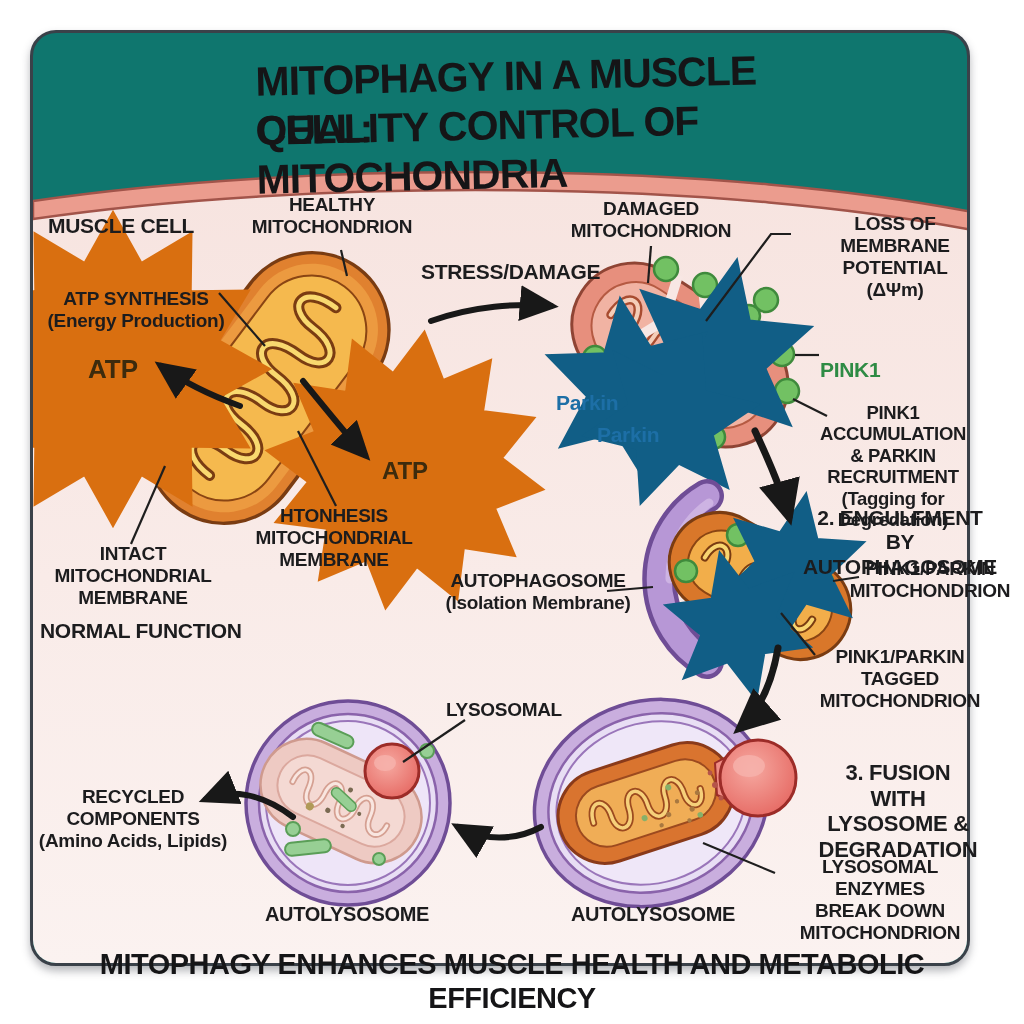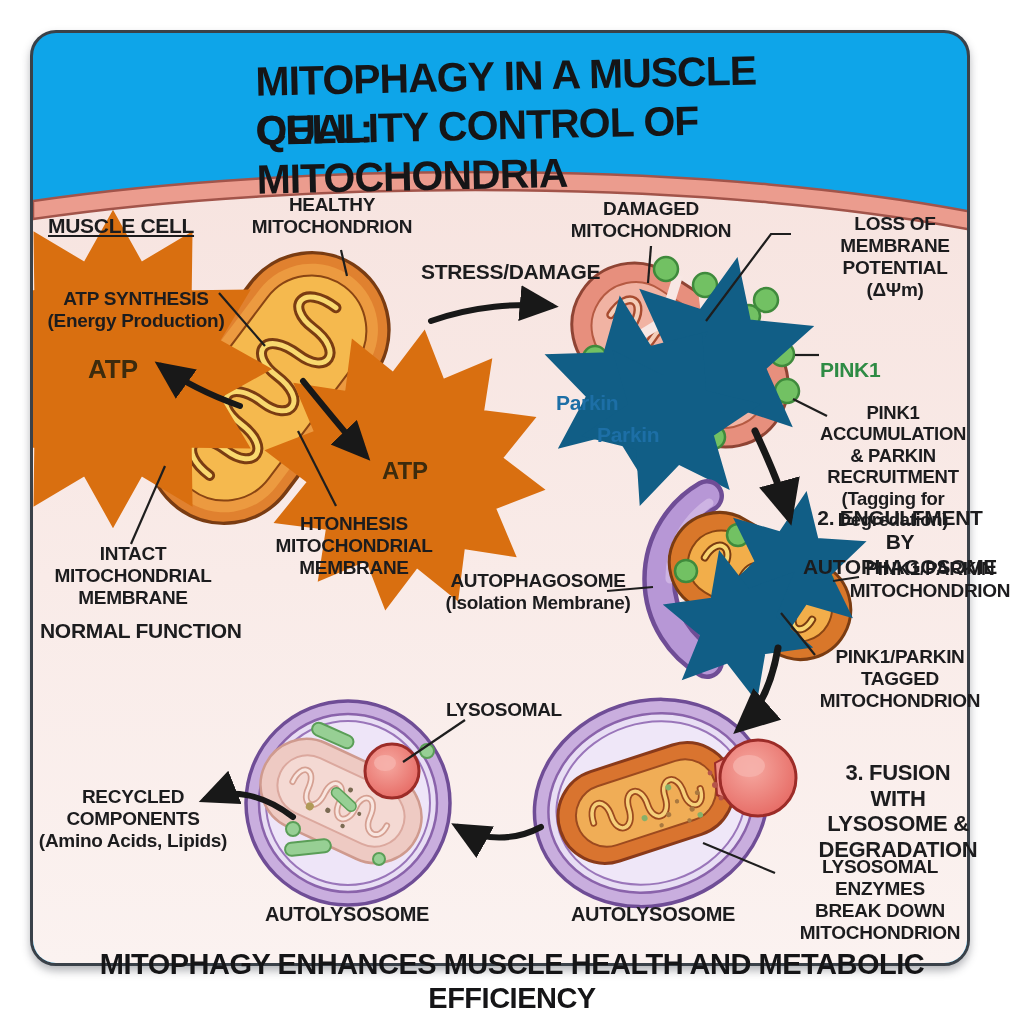--- a/index.html
+++ b/index.html
@@ -1,18 +1,18 @@
 <!DOCTYPE html>
 <html style="--membrane-band: #eb9c8e; --membrane-outline: #a2544a; --cell-bg: #f8e7e3; --healthy-mito-outer: #e0812f; --healthy-mito-inner: #f5b94e; --cristae-light: #f9d96f; --cristae-dark: #7a3c12; --damaged-mito: #e78f7d; --damaged-matrix: #f1b3a3; --pink1-dot-green: #72c163; --parkin-star-blue: #2ba4de; --pink1-text-green: #2e8b44; --parkin-text-blue: #1d6fa6; --autophagosome-purple: #b797d6; --purple-dark: #6f4d96; --lavender-interior: #e8def4; --lysosome-red: #ed7a72; --atp-yellow: #fdd04a; --arrow-black: #181818; --text-black: #1c1c1e;"><head>
 <meta charset="utf-8">
 <style>
   html,body{margin:0;padding:0;background:#ffffff;width:1024px;height:1024px;overflow:hidden;
     font-family:"Liberation Sans","DejaVu Sans",sans-serif;}
   #stage{position:relative;width:1024px;height:1024px;background:#fff;}
-  #card{position:absolute;left:30px;top:30px;width:934px;height:930px;background:#0ea5e9;
+  #card{position:absolute;left:30px;top:30px;width:934px;height:930px;background:#0f766e;
     border:3px solid #3a4149;border-radius:26px;overflow:hidden;box-shadow:0 5px 8px rgba(45,50,60,.35);}
   #art{position:absolute;left:0;top:0;}
   #labels{position:absolute;left:0;top:0;width:1024px;height:1024px;pointer-events:none;}
   .lbl{position:absolute;white-space:pre-line;color:#1c1c1e;font-weight:700;line-height:1.16;
     letter-spacing:-0.3px;}
   .ctr{text-align:center;transform:translateX(-50%);}
   .title{font-size:41px;line-height:1.2;letter-spacing:-1px;color:#151517;transform:translateX(-50%) rotate(-1.3deg);}
   .footer{font-size:29px;letter-spacing:-0.5px;color:#151517;}
   .green{color:#2e8b44;}
   .blue{color:#1d6fa6;}
@@ -203,21 +203,21 @@
         <path d="M 462,717 L 400,759"></path>
         <path d="M 700,840 L 772,870"></path>
       </g>
     </svg>
   </div>
 
   <div id="labels">
     <div class="lbl title" style="left:512px;top:52px;">MITOPHAGY IN A MUSCLE CELL:</div>
     <div class="lbl title" style="left:512px;top:101px;">QUALITY CONTROL OF MITOCHONDRIA</div>
 
-    <div class="lbl s21" style="left:48px;top:214px;text-decoration:underline;">MUSCLE CELL</div>
+    <div class="lbl s21" style="left:48px;top:214px;">MUSCLE CELL</div>
     <div class="lbl s19 ctr" style="left:332px;top:194px;">HEALTHY
 MITOCHONDRION</div>
     <div class="lbl s19 ctr" style="left:136px;top:288px;">ATP SYNTHESIS
 (Energy Production)</div>
     <div class="lbl s21" style="left:421px;top:260px;">STRESS/DAMAGE</div>
 
     <div class="lbl s19 ctr" style="left:651px;top:198px;">DAMAGED
 MITOCHONDRION</div>
     <div class="lbl s19 ctr" style="left:895px;top:213px;">LOSS OF MEMBRANE
 POTENTIAL (ΔΨm)</div>
@@ -230,21 +230,21 @@
 
     <div class="lbl s21 ctr" style="left:900px;top:506px;">2. ENGULFMENT BY
 AUTOPHAGOSOME</div>
     <div class="lbl s19 ctr" style="left:538px;top:570px;">AUTOPHAGOSOME
 (Isolation Membrane)</div>
     <div class="lbl s19 ctr" style="left:930px;top:558px;">PINK1/PARKIN
 MITOCHONDRION</div>
     <div class="lbl s19 ctr" style="left:900px;top:646px;">PINK1/PARKIN TAGGED
 MITOCHONDRION</div>
 
-    <div class="lbl s19 ctr" style="left:354px;top:505px;margin-top:8px;">HTONHESIS
+    <div class="lbl s19 ctr" style="left:334px;top:505px;">HTONHESIS
 MITOCHONDRIAL
 MEMBRANE</div>
     <div class="lbl s19 ctr" style="left:133px;top:543px;text-align:center;">INTACT
 MITOCHONDRIAL
 MEMBRANE</div>
     <div class="lbl s21" style="left:40px;top:619px;">NORMAL FUNCTION</div>
 
     <div class="lbl s22 ctr" style="left:898px;top:760px;">3. FUSION WITH
 LYSOSOME &amp;
 DEGRADATION</div>

